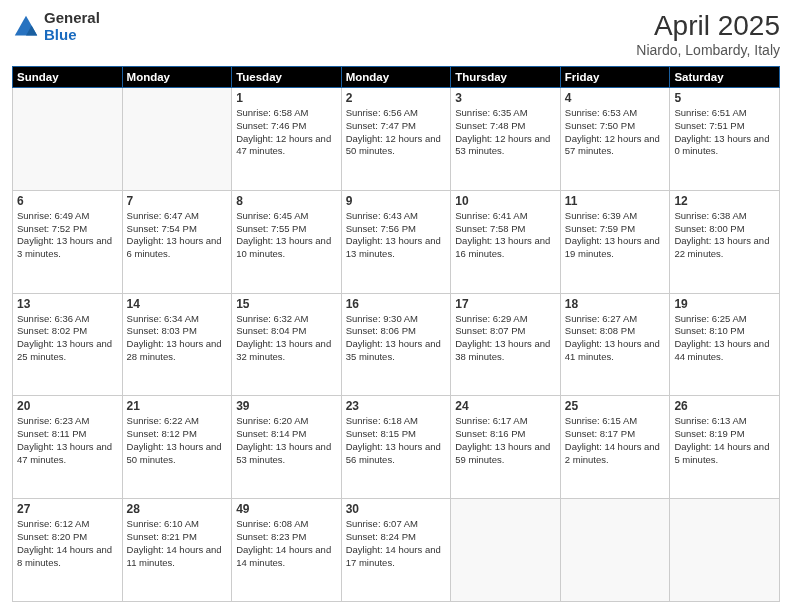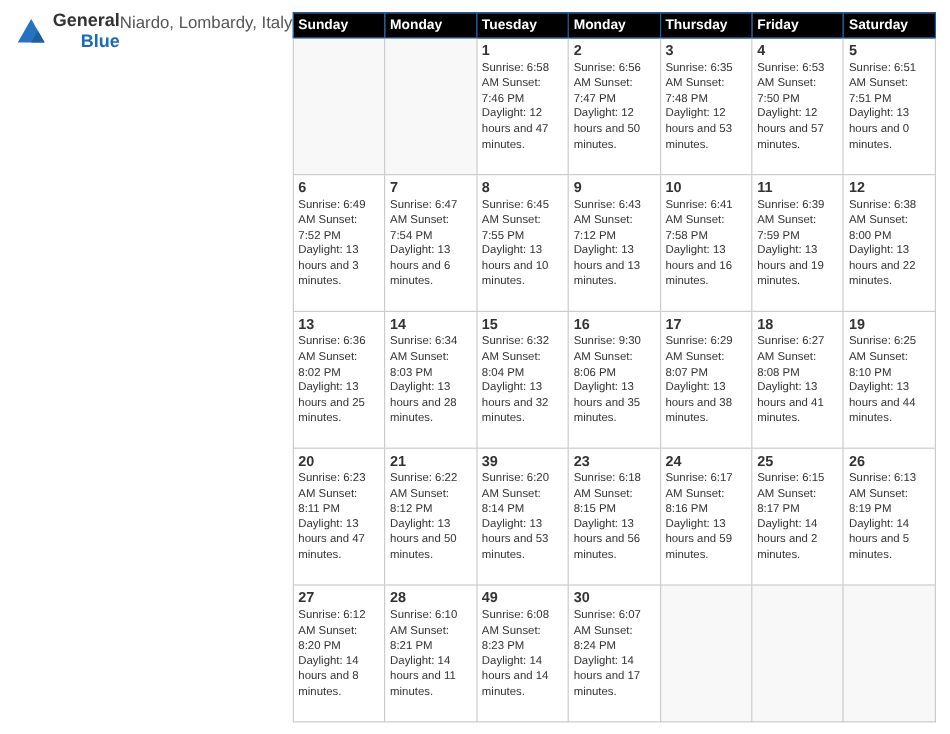--- a/index.html
+++ b/index.html
@@ -9,21 +9,21 @@
       background: #fff;
       font-family: Arial, sans-serif;
       font-size: 11px;
       overflow: hidden;
     }
     .page {
       width: 792px;
       height: 612px;
       padding: 10px 12px 10px 12px;
       display: flex;
-      flex-direction: row;
+      flex-direction: column;
     }
     .header {
       display: flex;
       justify-content: space-between;
       align-items: flex-start;
       margin-bottom: 8px;
     }
     .logo {
       display: flex;
       align-items: center;
@@ -36,21 +36,20 @@
     }
     .logo-general {
       font-size: 15px;
       font-weight: bold;
       color: #333;
     }
     .logo-blue {
       font-size: 15px;
       font-weight: bold;
       color: #1a6bbf;
-      text-align: right;
     }
     .logo-icon {
       width: 28px;
       height: 28px;
       margin-right: 2px;
     }
     .title-block {
       text-align: right;
     }
     .month-title {
@@ -109,20 +108,21 @@
       <svg class="logo-icon" viewBox="0 0 40 40">
         <polygon points="20,4 36,32 4,32" fill="#2772c0"></polygon>
         <polygon points="28,18 36,32 20,32" fill="#1a5fa0"></polygon>
       </svg>
       <div class="logo-text">
         <span class="logo-general">General</span>
         <span class="logo-blue">Blue</span>
       </div>
     </div>
     <div class="title-block">
+      <div class="month-title">April 2025</div>
       <div class="location-title">Niardo, Lombardy, Italy</div>
     </div>
   </div>
 
   <table class="calendar">
     <thead>
       <tr>
         <th>Sunday</th>
         <th>Monday</th>
         <th>Tuesday</th>
@@ -182,21 +182,21 @@
           </td>
           <td>
             <span class="day-num">8</span>
             <div class="day-info">Sunrise: 6:45 AM
 Sunset: 7:55 PM
 Daylight: 13 hours and 10 minutes.</div>
           </td>
           <td>
             <span class="day-num">9</span>
             <div class="day-info">Sunrise: 6:43 AM
-Sunset: 7:12 PM
+Sunset: 7:56 PM
 Daylight: 13 hours and 13 minutes.</div>
           </td>
           <td>
             <span class="day-num">10</span>
             <div class="day-info">Sunrise: 6:41 AM
 Sunset: 7:58 PM
 Daylight: 13 hours and 16 minutes.</div>
           </td>
           <td>
             <span class="day-num">11</span>

